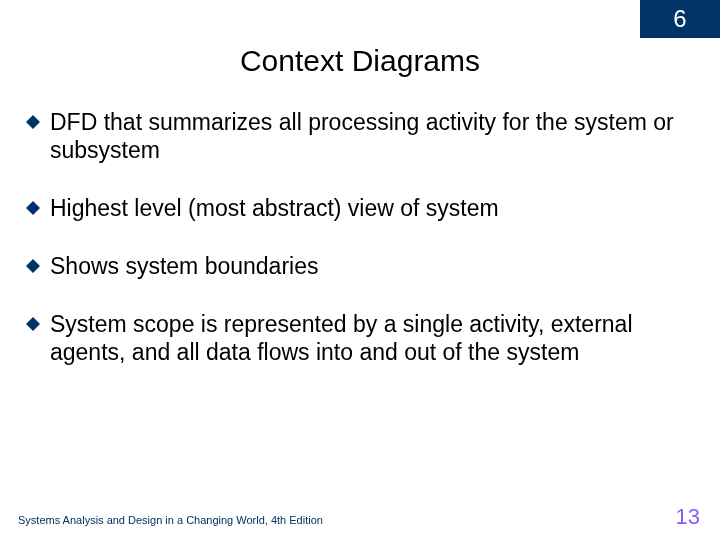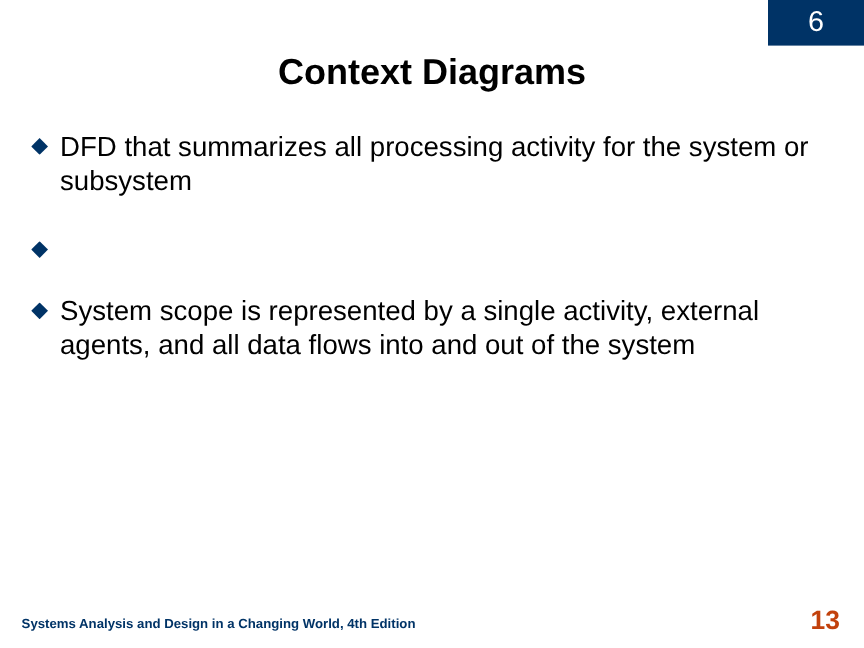--- a/index.html
+++ b/index.html
@@ -1,26 +1,26 @@
 <!DOCTYPE html>
 <html><head>
 <meta charset="utf-8">
 <style>
   * { margin: 0; padding: 0; box-sizing: border-box; }
   html, body { width: 720px; height: 540px; font-family: Arial, Helvetica, sans-serif; background: #fff; overflow: hidden; }
   .slide { position: relative; width: 720px; height: 540px; }
   .chapnum-box { position: absolute; top: 0; right: 0; width: 80px; height: 38px; background: #003366; color: #fff; display: flex; align-items: center; justify-content: center; font-size: 24px; }
-  .title { position: absolute; top: 44px; left: 0; width: 100%; text-align: center; font-size: 30px; font-weight: bold; color: #000; }
+  .title { position: absolute; top: 44px; left: 0; width: 100%; text-align: center; font-size: 30px; font-weight: normal; color: #000; }
   .body { position: absolute; top: 108px; left: 26px; right: 42px; }
   .bullet { display: flex; align-items: flex-start; margin-bottom: 30px; }
   .diamond { flex: 0 0 auto; width: 14px; height: 14px; margin-top: 7px; margin-right: 10px; }
   .diamond svg { display: block; }
   .bullet-text { font-size: 23px; line-height: 1.22; color: #000; }
-  .footer-left { position: absolute; left: 18px; bottom: 14px; font-size: 11px; color: #003366; font-weight: bold; }
-  .footer-right { position: absolute; right: 20px; bottom: 10px; font-size: 22px; color: #c2410c; font-weight: bold; }
+  .footer-left { position: absolute; left: 18px; bottom: 14px; font-size: 11px; color: #003366; }
+  .footer-right { position: absolute; right: 20px; bottom: 10px; font-size: 22px; color: #8b5cf6; }
 </style>
 </head>
 <body>
 
 <div class="slide">
 
   <div class="chapnum-box">
     <span>6</span>
   </div>
 
@@ -36,22 +36,31 @@
       </span>
       <span class="bullet-text">DFD that summarizes all processing activity for the system or subsystem</span>
     </div>
 
     <div class="bullet">
       <span class="diamond">
         <svg width="14" height="14" viewBox="0 0 14 14">
             <polygon points="7,0 14,7 7,14 0,7" fill="#003366"></polygon>
           </svg>
       </span>
+      <span class="bullet-text">Highest level (most abstract) view of system</span>
     </div>
 
+    <div class="bullet">
+      <span class="diamond">
+        <svg width="14" height="14" viewBox="0 0 14 14">
+            <polygon points="7,0 14,7 7,14 0,7" fill="#003366"></polygon>
+          </svg>
+      </span>
+      <span class="bullet-text">Shows system boundaries</span>
+    </div>
 
     <div class="bullet">
       <span class="diamond">
         <svg width="14" height="14" viewBox="0 0 14 14">
             <polygon points="7,0 14,7 7,14 0,7" fill="#003366"></polygon>
           </svg>
       </span>
       <span class="bullet-text">System scope is represented by a single activity, external agents, and all data flows into and out of the system</span>
     </div>
 

